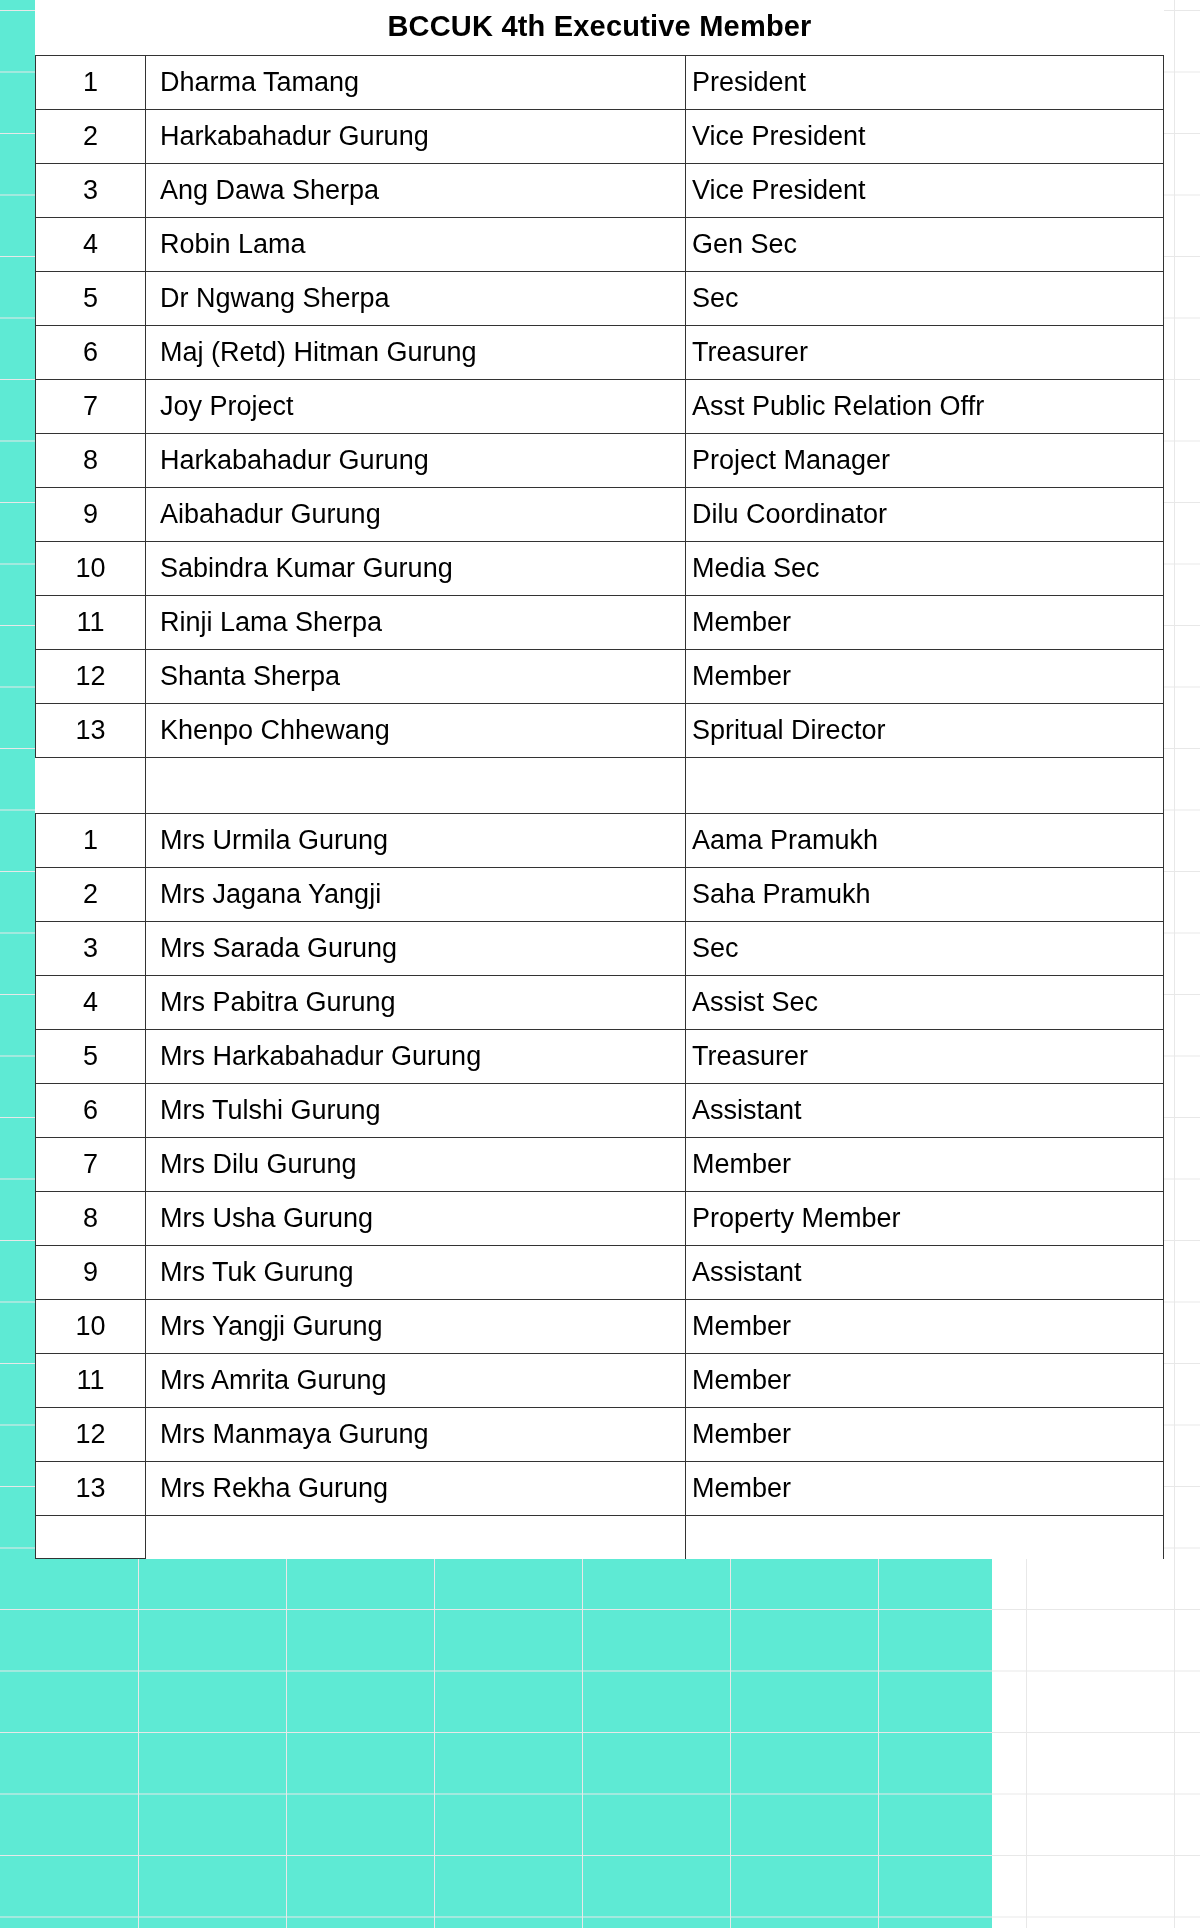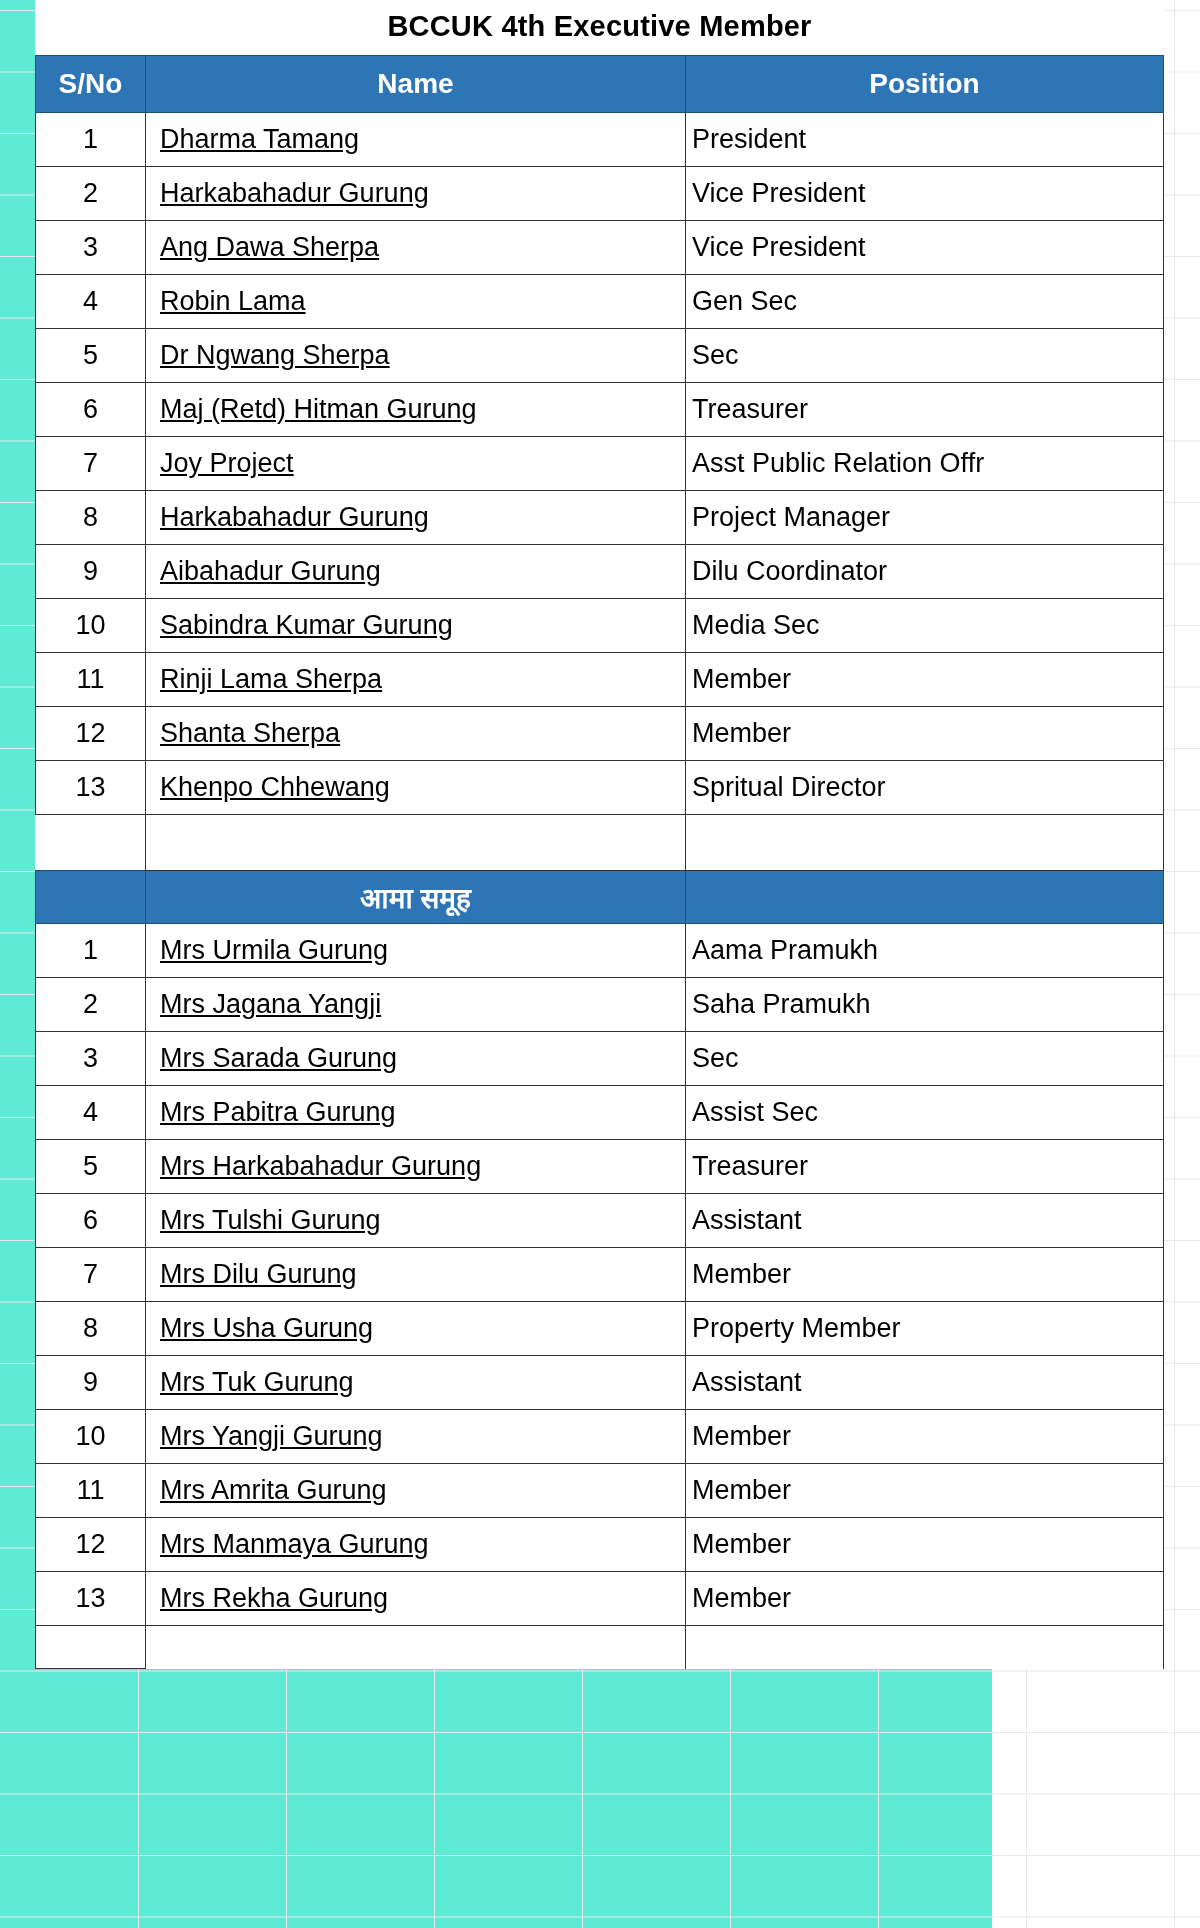--- a/index.html
+++ b/index.html
@@ -73,21 +73,21 @@
     border: 1px solid #333333;
     font-size: 27px;
     color: #000000;
     height: 53px;
     padding: 0 6px;
     background: #ffffff;
     white-space: nowrap;
     overflow: hidden;
   }
   .data td.sno { text-align: center; }
-  .data td.name { text-align: left; padding-left: 14px; text-decoration: underline; }
+  .data td.name { text-align: left; padding-left: 14px; }
   .data td.pos  { }
 
   .spacer td {
     border: 1px solid #333333;
     height: 53px;
     background: #ffffff;
   }
   .spacer td.nob {
     border-left: none;
     border-top: none;
@@ -125,25 +125,20 @@
     <table class="main">
       <colgroup>
         <col class="c1">
           <col class="c2">
           <col class="c3">
       </colgroup>
       <tbody id="table-body">
         <tr class="title-row">
           <td colspan="3">BCCUK 4th Executive Member</td>
         </tr>
-        <tr class="hdr">
-          <td>S/No</td>
-          <td>Name</td>
-          <td>Position</td>
-        </tr>
       <tr class="data">
             <td class="sno">1</td>
             <td class="name">Dharma Tamang</td>
             <td class="pos">President</td>
           </tr>
           <tr class="data">
             <td class="sno">2</td>
             <td class="name">Harkabahadur Gurung</td>
             <td class="pos">Vice President</td>
           </tr>
@@ -200,25 +195,20 @@
           <tr class="data">
             <td class="sno">13</td>
             <td class="name">Khenpo Chhewang</td>
             <td class="pos">Spritual Director</td>
           </tr>
           <tr class="spacer">
             <td class="nob"></td>
             <td></td>
             <td></td>
           </tr>
-          <tr class="section">
-            <td class="blank"></td>
-            <td>आमा समूह</td>
-            <td class="blank"></td>
-          </tr>
           <tr class="data">
             <td class="sno">1</td>
             <td class="name">Mrs Urmila Gurung</td>
             <td class="pos">Aama Pramukh</td>
           </tr>
           <tr class="data">
             <td class="sno">2</td>
             <td class="name">Mrs Jagana Yangji</td>
             <td class="pos">Saha Pramukh</td>
           </tr>

